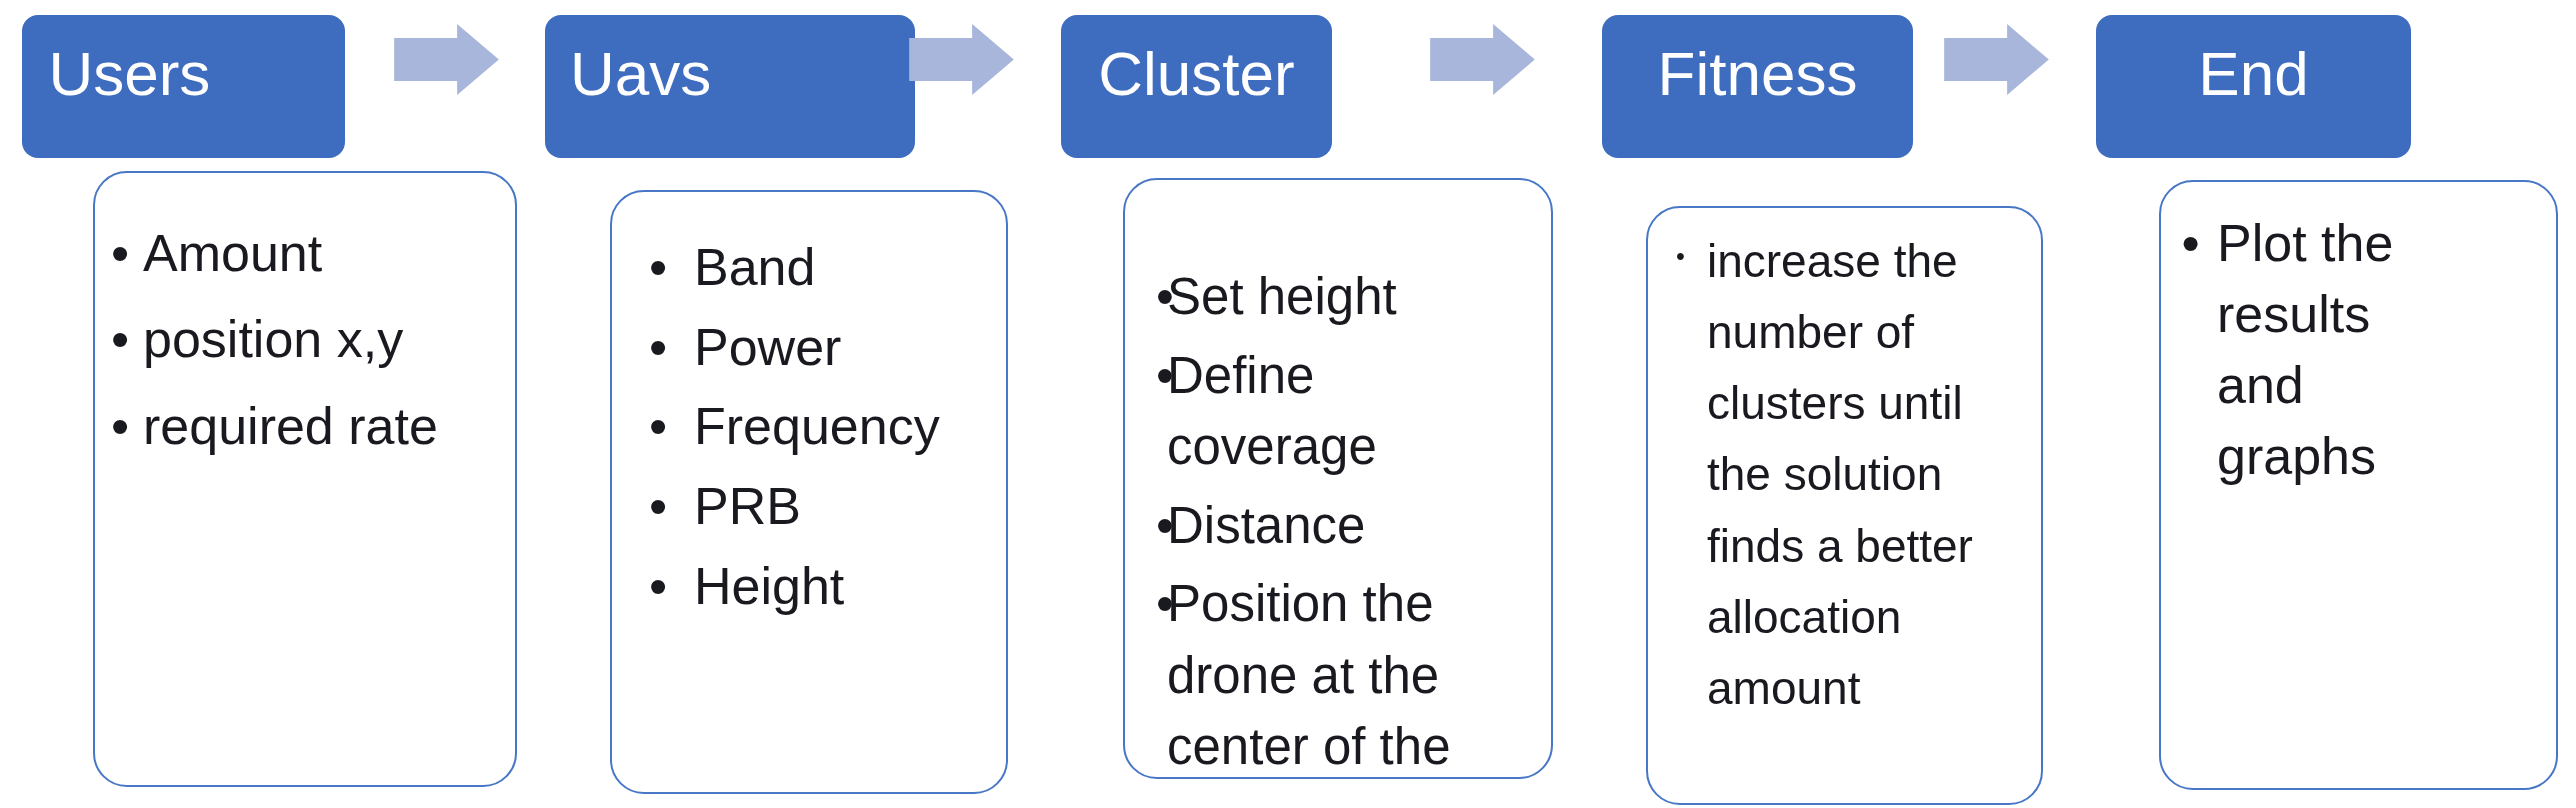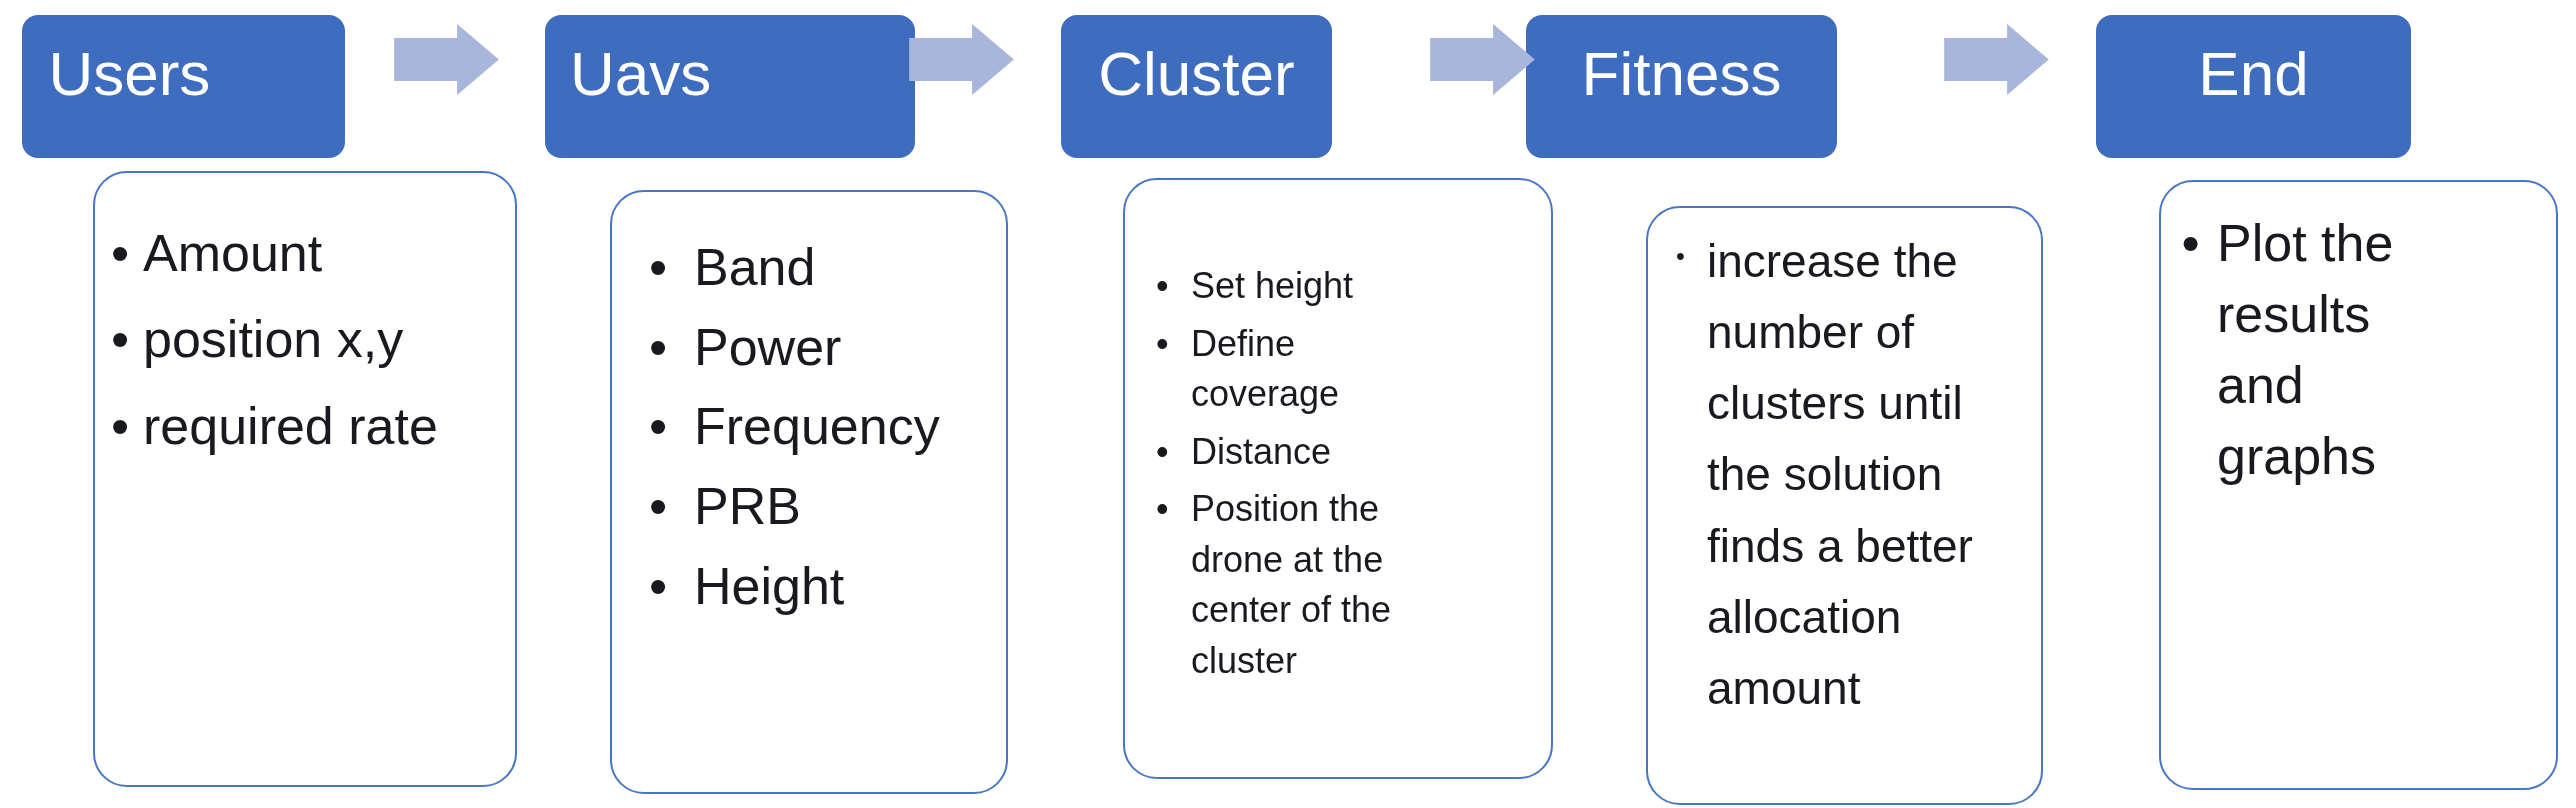--- a/index.html
+++ b/index.html
@@ -30,21 +30,21 @@
     color:var(--header-text);
     font-size:62px;line-height:1;
     padding-bottom:25px;
   }
   .hdr span{display:block;}
   .hdr.left{justify-content:flex-start;}
   .hdr.center{justify-content:center;}
   .h1{left:22px;width:323px;padding-left:26.4px;}
   .h2{left:545px;width:370px;padding-left:25px;}
   .h3{left:1061px;width:271px;}
-  .h4{left:1526px;width:311px;}
+  .h4{left:1602px;width:311px;}
   .h5{left:2096px;width:315px;}
 
   
   .arrow{position:absolute;top:24px;width:105px;height:71px;}
   .a1{left:394px;}
   .a2{left:909px;}
   .a3{left:1430px;}
   .a4{left:1944px;}
   .arrow polygon{fill:var(--arrow-fill);}
 
@@ -77,21 +77,21 @@
   .b1 li{font-size:52px;line-height:1.42;padding-left:48px;}
   .b1 li::before{left:16px;}
   .b1 li + li{margin-top:12.5px;}
 
   .b2 ul{padding-top:39px;}
   .b2 li{font-size:52px;line-height:1.42;padding-left:82px;}
   .b2 li::before{left:37px;}
   .b2 li + li{margin-top:5.9px;}
 
   .b3 ul{padding-top:81px;}
-  .b3 li{font-size:36px;line-height:1.4;padding-left:66px;}
+  .b3 li{font-size:51px;line-height:1.4;padding-left:42px;}
   .b3 li::before{left:31px;}
   .b3 li + li{margin-top:7.3px;}
 
   .b4 ul{padding-top:17.6px;}
   .b4 li{font-size:46px;line-height:1.55;padding-left:59px;}
   .b4 li::before{left:28px;font-size:0.55em;top:0.45em;}
 
   .b5 ul{padding-top:26.4px;}
   .b5 li{font-size:52px;line-height:1.36;padding-left:56px;}
   .b5 li::before{left:20.6px;}

